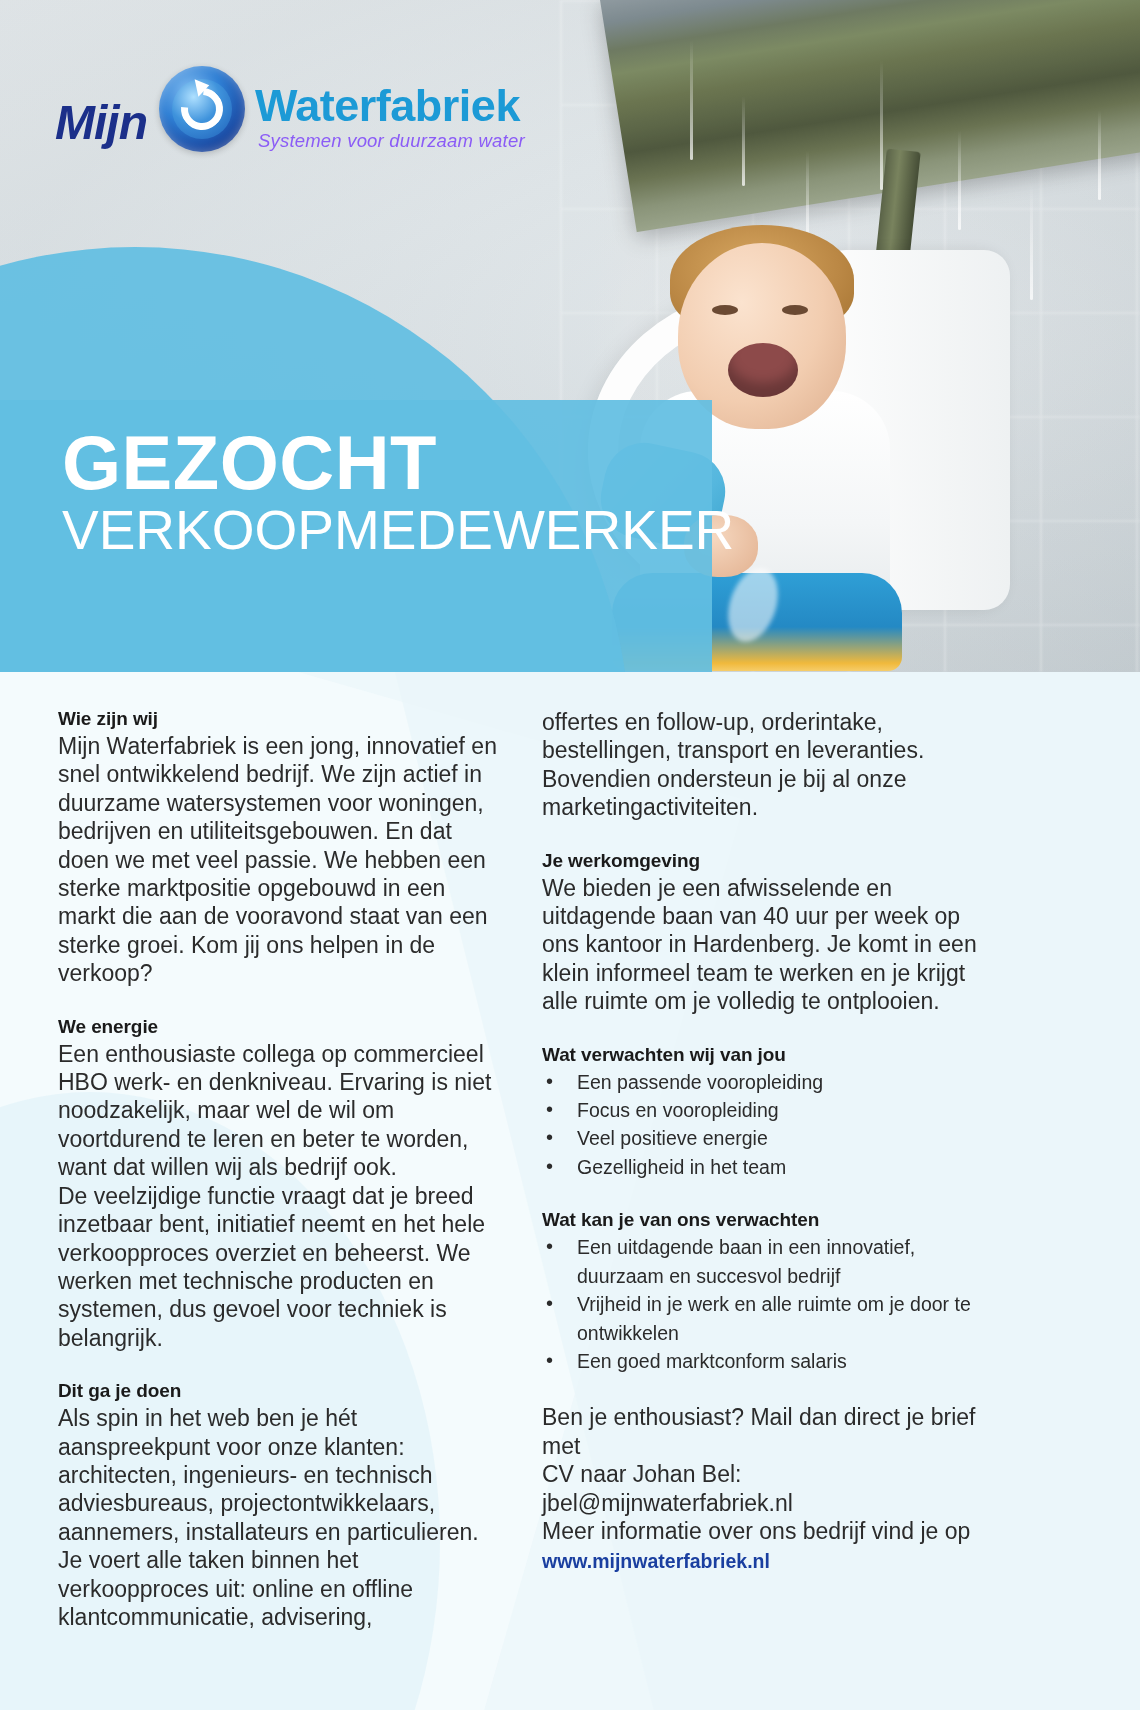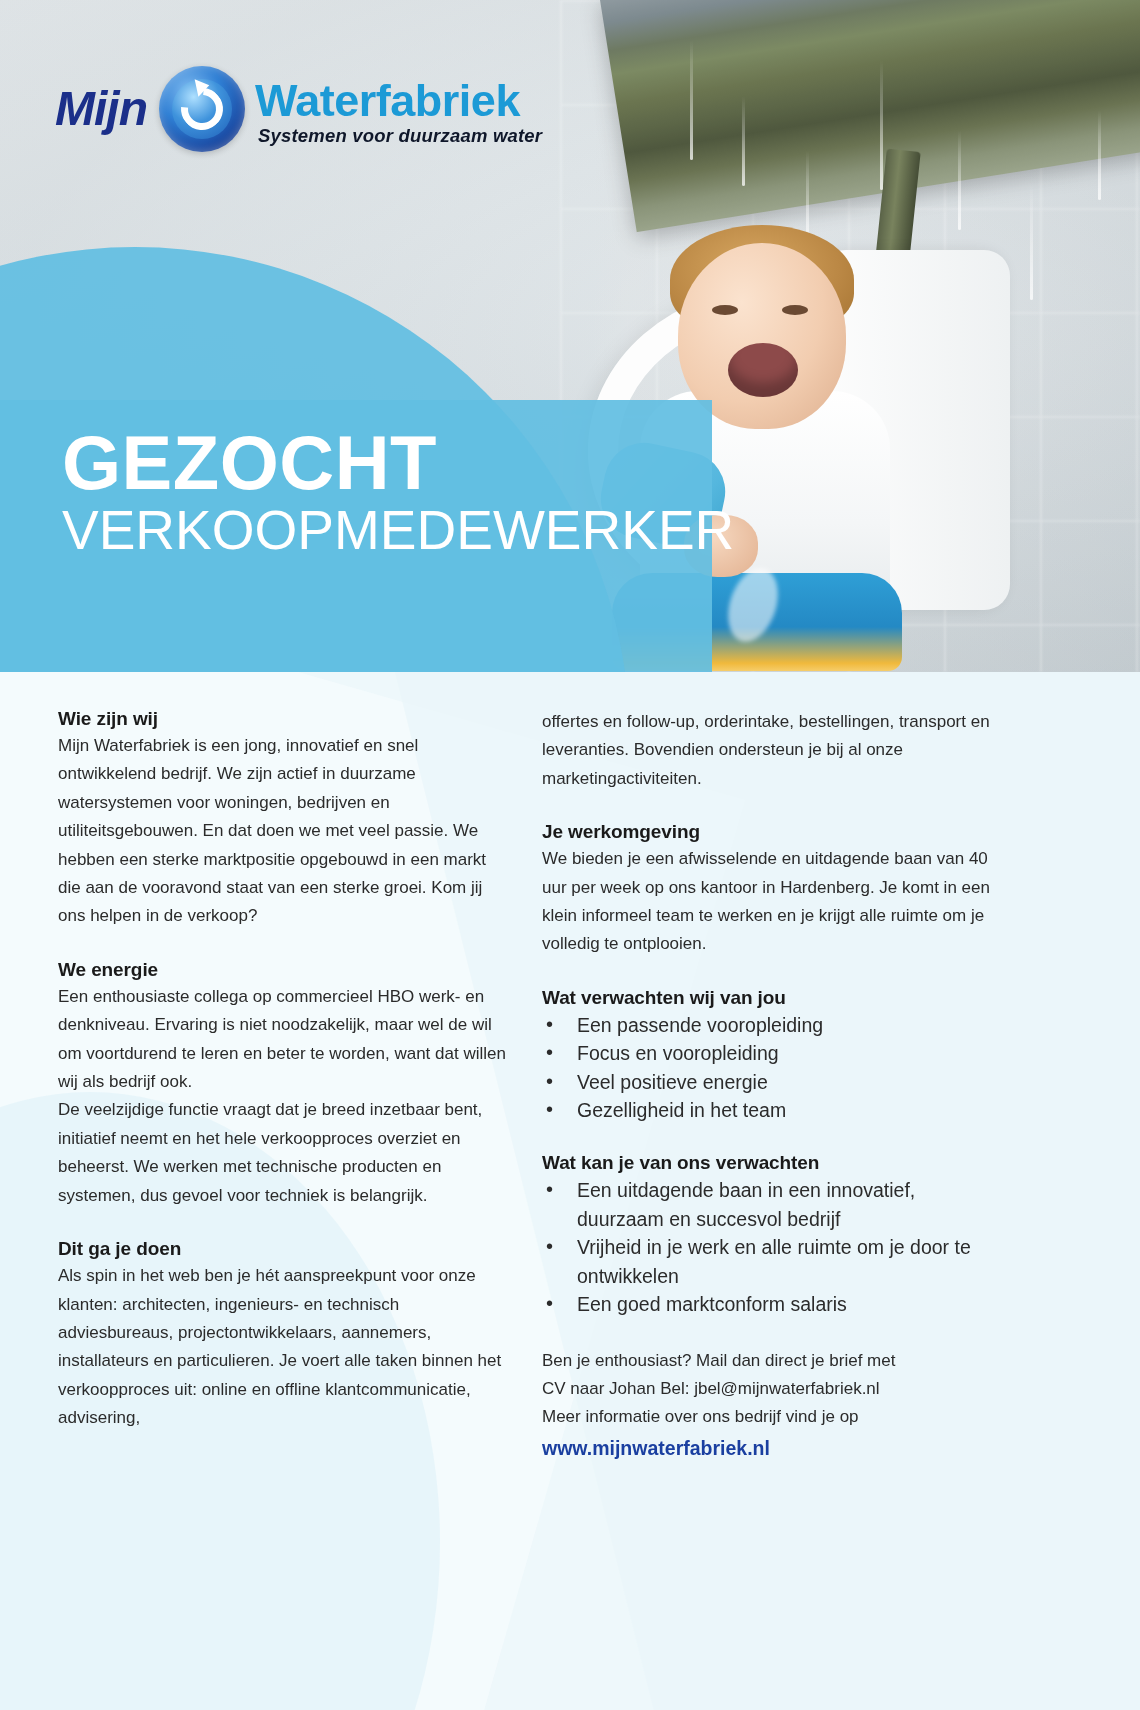--- a/index.html
+++ b/index.html
@@ -273,21 +273,21 @@
   .col.right { margin-left: 36px; }
 
   h3.sec {
     font-size: 19px;
     font-weight: bold;
     color: #1a1a1a;
     letter-spacing: -0.1px;
     margin-bottom: 2px;
   }
   p.para {
-    font-size: 17px;
+    font-size: 23px;
     line-height: 28.4px;
     color: #2b2b2b;
     font-weight: 300;
   }
   .gap { height: 28px; }
 
   ul.bullets { list-style: none; margin-top: 2px; }
   ul.bullets li {
     position: relative;
     font-size: 19.5px;
@@ -314,21 +314,21 @@
     text-decoration: none;
     margin-top: 2px;
   }
 
   
   .logo {
     position: absolute;
     left: 55px; top: 66px;
     z-index: 10;
     display: flex;
-    align-items: center;
+    align-items: flex-end;
   }
   .logo-mijn {
     font-size: 48px;
     font-weight: bold;
     font-style: italic;
     color: #1b2f8a;
     letter-spacing: -1px;
     line-height: 58px;
   }
   .logo-mark {
@@ -369,23 +369,23 @@
   .logo-text { display: flex; flex-direction: column; padding-top: 4px; }
   .logo-water {
     font-size: 45px;
     font-weight: bold;
     color: #1c9ad6;
     letter-spacing: -0.5px;
     line-height: 50px;
   }
   .logo-tag {
     font-size: 18.5px;
-    font-weight: bold;
+    font-weight: normal;
     font-style: italic;
-    color: #0f172a;
+    color: #8b5cf6;
     letter-spacing: 0.2px;
     margin-top: -1px;
     margin-left: 3px;
   }
 </style>
 </head>
 <body>
 
 <div class="poster">
 

